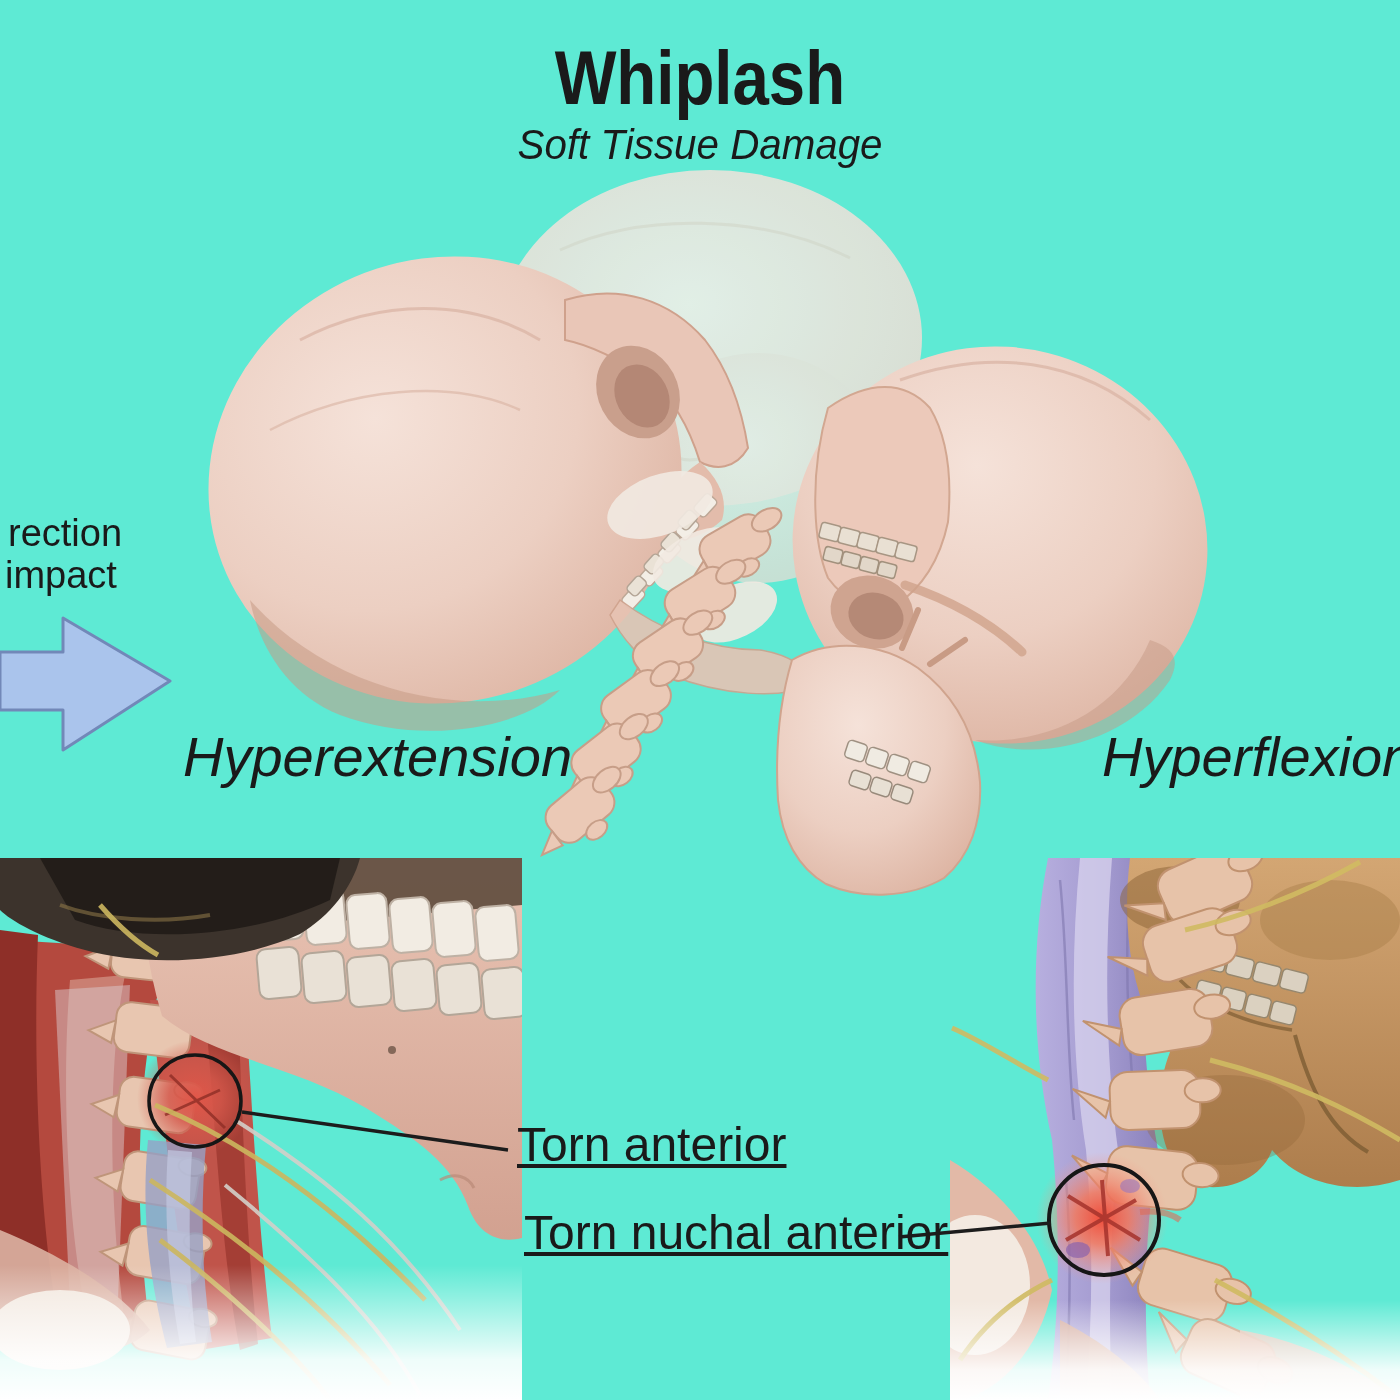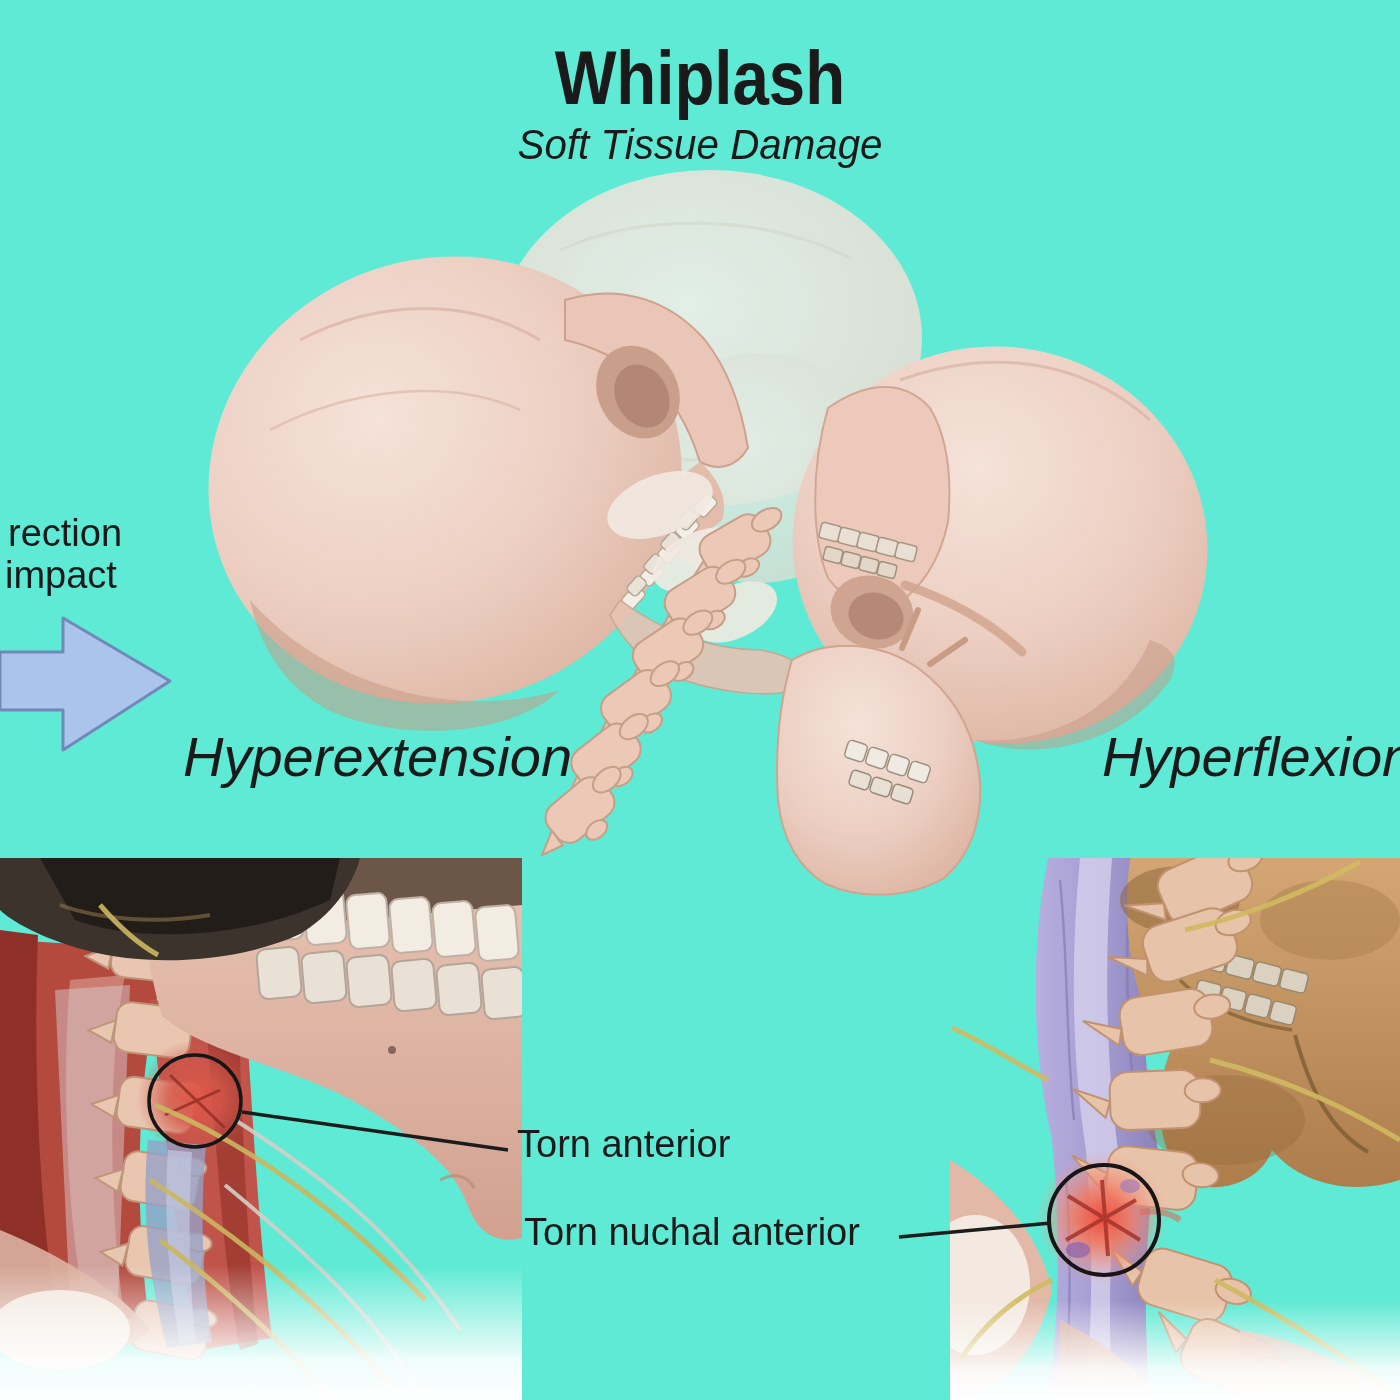--- a/index.html
+++ b/index.html
@@ -8,21 +8,21 @@
   #art{position:absolute;left:0;top:0;width:1400px;height:1400px;}
   .txt{position:absolute;white-space:nowrap;color:#1a1a1a;}
   .title-wrap{position:absolute;top:40px;left:0;width:100%;text-align:center;}
   .title-wrap span{display:inline-block;transform:scaleX(.86);transform-origin:center;
                    font-weight:700;font-size:76px;line-height:1;letter-spacing:0px;}
   .sub-wrap{position:absolute;top:124px;left:0;width:100%;text-align:center;}
   .sub-wrap span{display:inline-block;transform:scaleX(.96);transform-origin:center;
                  font-style:italic;font-size:42px;line-height:1;}
   .impact-line{font-size:38px;line-height:1;}
   .pose-label{font-style:italic;font-size:56px;line-height:1;}
-  .torn-label{font-size:38px;line-height:45px;}
+  .torn-label{font-size:48px;line-height:45px;text-decoration:underline;}
 </style>
 </head>
 <body>
 
 <div id="stage">
 
 <svg id="art" viewBox="0 0 1400 1400">
   <defs>
     <radialGradient id="gBone" cx="40%" cy="32%" r="78%">
       <stop offset="0%" stop-color="#f5e2d9"></stop>

